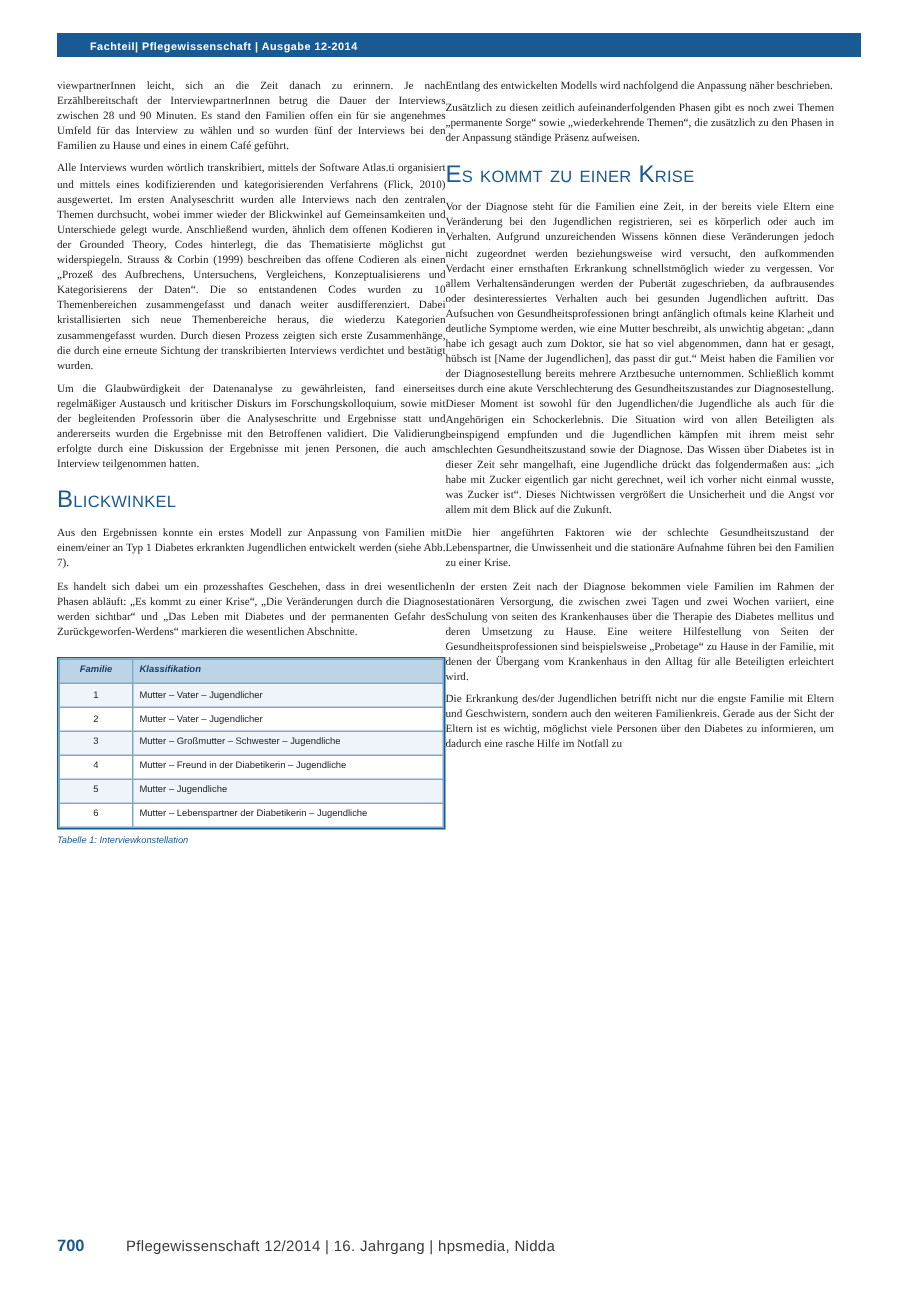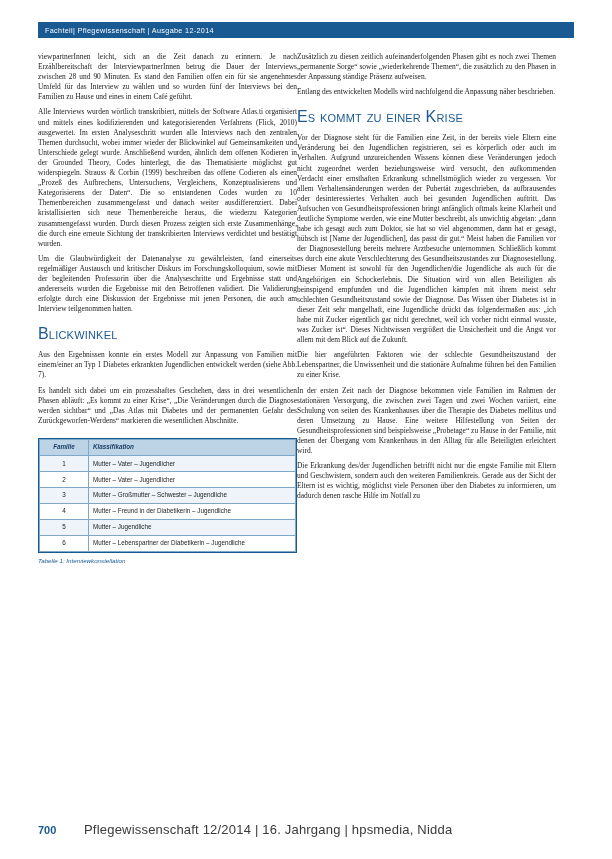--- a/index.html
+++ b/index.html
@@ -33,23 +33,23 @@
     height: 16px;
     background: #1a5a92;
     display: flex;
     align-items: center;
   }
   .page-header .hdr-text {
     color: #ffffff;
     font-family: "Liberation Sans", sans-serif;
     font-size: 7.2px;
     letter-spacing: 0.35px;
-    padding-left: 7px;
+    padding-left: 22px;
     white-space: nowrap;
-    font-weight: normal;
+    font-weight: bold;
   }
 
   
   .content {
     position: absolute;
     top: 52px;
     left: 38px;
     right: 38px;
     bottom: 60px;
     display: flex;
@@ -133,21 +133,21 @@
     margin-top: 24px;
   }
   .folio {
     color: #1a5a92;
     font-size: 11px;
     font-weight: bold;
     width: 46px;
   }
   .footer-text {
     color: #3a3a3a;
-    font-size: 13px;
+    font-size: 10px;
     letter-spacing: 0.2px;
   }
 </style>
 </head>
 <body>
 
 <div class="page">
 
   <div class="page-header">
     <span class="hdr-text">Fachteil| Pflegewissenschaft | Ausgabe 12-2014</span>
@@ -156,21 +156,21 @@
   <div class="content">
 
     <div class="col">
       <p>viewpartnerInnen leicht, sich an die Zeit danach zu erinnern. Je nach Erzählbereitschaft der InterviewpartnerInnen betrug die Dauer der Interviews zwischen 28 und 90 Minuten. Es stand den Familien offen ein für sie angenehmes Umfeld für das Interview zu wählen und so wurden fünf der Interviews bei den Familien zu Hause und eines in einem Café geführt.</p>
       <p>Alle Interviews wurden wörtlich transkribiert, mittels der Software Atlas.ti organisiert und mittels eines kodifizierenden und kategorisierenden Verfahrens (Flick, 2010) ausgewertet. Im ersten Analyseschritt wurden alle Interviews nach den zentralen Themen durchsucht, wobei immer wieder der Blickwinkel auf Gemeinsamkeiten und Unterschiede gelegt wurde. Anschließend wurden, ähnlich dem offenen Kodieren in der Grounded Theory, Codes hinterlegt, die das Thematisierte möglichst gut widerspiegeln. Strauss &amp; Corbin (1999) beschreiben das offene Codieren als einen „Prozeß des Aufbrechens, Untersuchens, Vergleichens, Konzeptualisierens und Kategorisierens der Daten“. Die so entstandenen Codes wurden zu 10 Themenbereichen zusammengefasst und danach weiter ausdifferenziert. Dabei kristallisierten sich neue Themenbereiche heraus, die wiederzu Kategorien zusammengefasst wurden. Durch diesen Prozess zeigten sich erste Zusammenhänge, die durch eine erneute Sichtung der transkribierten Interviews verdichtet und bestätigt wurden.</p>
       <p>Um die Glaubwürdigkeit der Datenanalyse zu gewährleisten, fand einerseits regelmäßiger Austausch und kritischer Diskurs im Forschungskolloquium, sowie mit der begleitenden Professorin über die Analyseschritte und Ergebnisse statt und andererseits wurden die Ergebnisse mit den Betroffenen validiert. Die Validierung erfolgte durch eine Diskussion der Ergebnisse mit jenen Personen, die auch am Interview teilgenommen hatten.</p>
 
       <h2 class="section">Blickwinkel</h2>
 
       <p>Aus den Ergebnissen konnte ein erstes Modell zur Anpassung von Familien mit einem/einer an Typ 1 Diabetes erkrankten Jugendlichen entwickelt werden (siehe Abb. 7).</p>
-      <p>Es handelt sich dabei um ein prozesshaftes Geschehen, dass in drei wesentlichen Phasen abläuft: „Es kommt zu einer Krise“, „Die Veränderungen durch die Diagnose werden sichtbar“ und „Das Atlas mit Diabetes und der permanenten Gefahr des Zurückgeworfen-Werdens“ markieren die wesentlichen Abschnitte.</p>
+      <p>Es handelt sich dabei um ein prozesshaftes Geschehen, dass in drei wesentlichen Phasen abläuft: „Es kommt zu einer Krise“, „Die Veränderungen durch die Diagnose werden sichtbar“ und „Das Leben mit Diabetes und der permanenten Gefahr des Zurückgeworfen-Werdens“ markieren die wesentlichen Abschnitte.</p>
 
       <div class="table-wrap">
         <table class="fam">
           <thead>
             <tr>
               <th class="c1">Familie</th>
               <th>Klassifikation</th>
             </tr>
           </thead>
           <tbody>
@@ -198,31 +198,31 @@
               <td class="c1">6</td>
               <td>Mutter – Lebenspartner der Diabetikerin – Jugendliche</td>
             </tr>
           </tbody>
         </table>
       </div>
       <div class="table-caption">Tabelle 1: Interviewkonstellation</div>
     </div>
 
     <div class="col">
+      <p>Entlang des entwickelten Modells wird nachfolgend die Anpassung näher beschrieben.</p>
       <p>Zusätzlich zu diesen zeitlich aufeinanderfolgenden Phasen gibt es noch zwei Themen „permanente Sorge“ sowie „wiederkehrende Themen“, die zusätzlich zu den Phasen in der Anpassung ständige Präsenz aufweisen.</p>
-      <p>Entlang des entwickelten Modells wird nachfolgend die Anpassung näher beschrieben.</p>
 
       <h2 class="section">Es kommt zu einer Krise</h2>
 
       <p>Vor der Diagnose steht für die Familien eine Zeit, in der bereits viele Eltern eine Veränderung bei den Jugendlichen registrieren, sei es körperlich oder auch im Verhalten. Aufgrund unzureichenden Wissens können diese Veränderungen jedoch nicht zugeordnet werden beziehungsweise wird versucht, den aufkommenden Verdacht einer ernsthaften Erkrankung schnellstmöglich wieder zu vergessen. Vor allem Verhaltensänderungen werden der Pubertät zugeschrieben, da aufbrausendes oder desinteressiertes Verhalten auch bei gesunden Jugendlichen auftritt. Das Aufsuchen von Gesundheitsprofessionen bringt anfänglich oftmals keine Klarheit und deutliche Symptome werden, wie eine Mutter beschreibt, als unwichtig abgetan: „dann habe ich gesagt auch zum Doktor, sie hat so viel abgenommen, dann hat er gesagt, hübsch ist [Name der Jugendlichen], das passt dir gut.“ Meist haben die Familien vor der Diagnosestellung bereits mehrere Arztbesuche unternommen. Schließlich kommt es durch eine akute Verschlechterung des Gesundheitszustandes zur Diagnosestellung. Dieser Moment ist sowohl für den Jugendlichen/die Jugendliche als auch für die Angehörigen ein Schockerlebnis. Die Situation wird von allen Beteiligten als beinspigend empfunden und die Jugendlichen kämpfen mit ihrem meist sehr schlechten Gesundheitszustand sowie der Diagnose. Das Wissen über Diabetes ist in dieser Zeit sehr mangelhaft, eine Jugendliche drückt das folgendermaßen aus: „ich habe mit Zucker eigentlich gar nicht gerechnet, weil ich vorher nicht einmal wusste, was Zucker ist“. Dieses Nichtwissen vergrößert die Unsicherheit und die Angst vor allem mit dem Blick auf die Zukunft.</p>
       <p>Die hier angeführten Faktoren wie der schlechte Gesundheitszustand der Lebenspartner, die Unwissenheit und die stationäre Aufnahme führen bei den Familien zu einer Krise.</p>
 
 
       <p>In der ersten Zeit nach der Diagnose bekommen viele Familien im Rahmen der stationären Versorgung, die zwischen zwei Tagen und zwei Wochen variiert, eine Schulung von seiten des Krankenhauses über die Therapie des Diabetes mellitus und deren Umsetzung zu Hause. Eine weitere Hilfestellung von Seiten der Gesundheitsprofessionen sind beispielsweise „Probetage“ zu Hause in der Familie, mit denen der Übergang vom Krankenhaus in den Alltag für alle Beteiligten erleichtert wird.</p>
-      <p>Die Erkrankung des/der Jugendlichen betrifft nicht nur die engste Familie mit Eltern und Geschwistern, sondern auch den weiteren Familienkreis. Gerade aus der Sicht der Eltern ist es wichtig, möglichst viele Personen über den Diabetes zu informieren, um dadurch denen rasche Hilfe im Notfall zu</p>
+      <p>Die Erkrankung des/der Jugendlichen betrifft nicht nur die engste Familie mit Eltern und Geschwistern, sondern auch den weiteren Familienkreis. Gerade aus der Sicht der Eltern ist es wichtig, möglichst viele Personen über den Diabetes zu informieren, um dadurch eine rasche Hilfe im Notfall zu</p>
     </div>
 
   </div>
 
   <div class="page-footer">
     <span class="folio">700</span>
     <span class="footer-text">Pflegewissenschaft 12/2014 | 16. Jahrgang | hpsmedia, Nidda</span>
   </div>
 
 </div>

